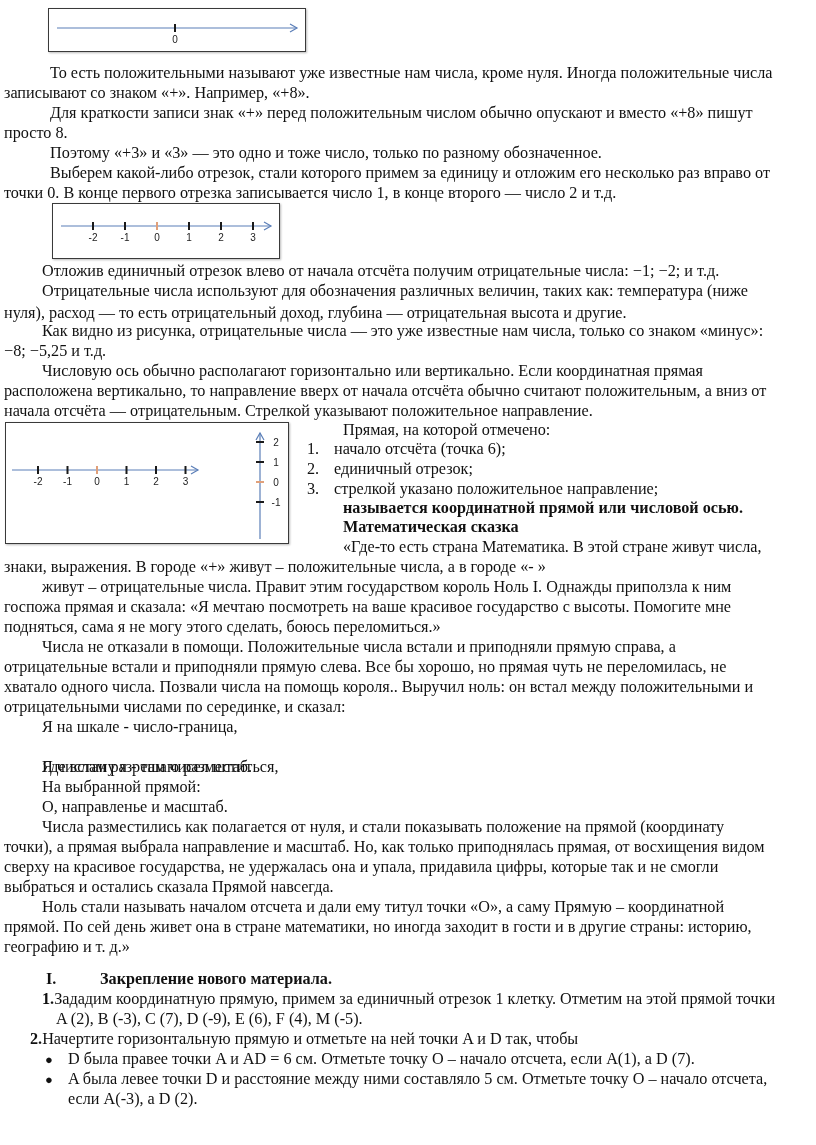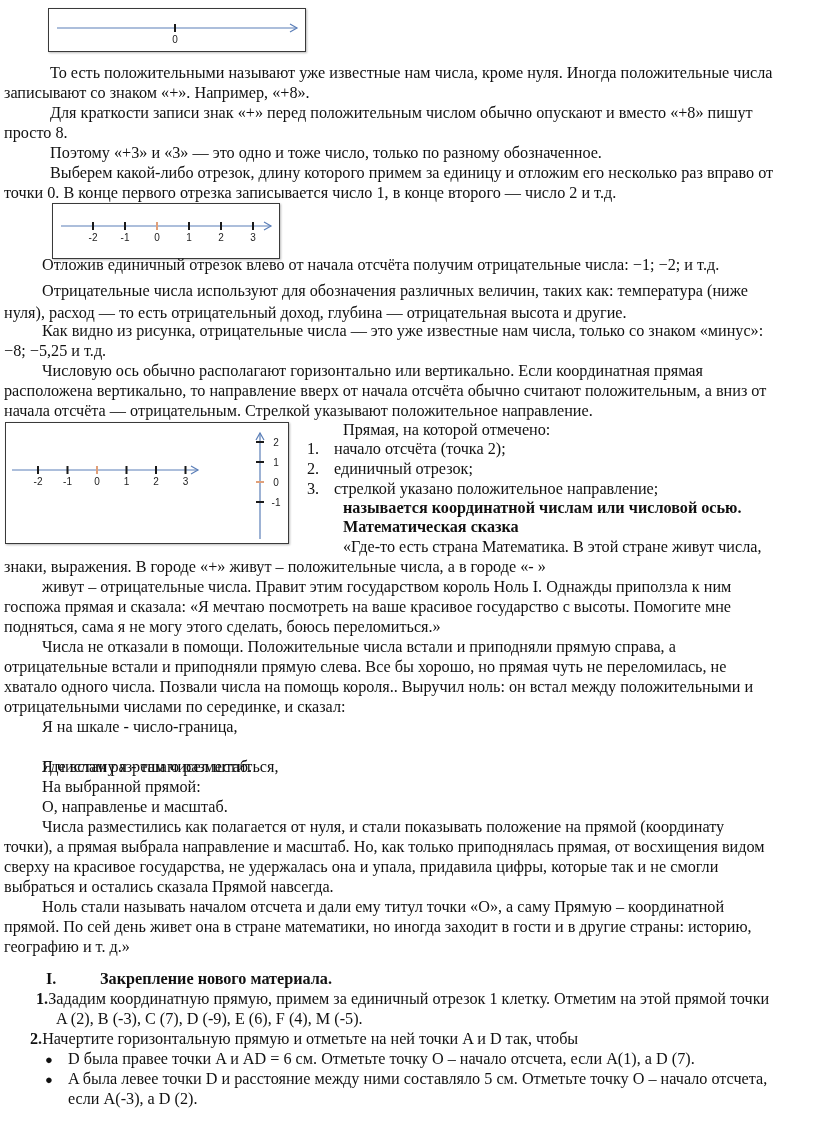--- a/index.html
+++ b/index.html
@@ -22,21 +22,21 @@
       <line x1="126" y1="15" x2="126" y2="23" stroke="#1a1a1a" stroke-width="2"></line>
       <text x="126" y="34" text-anchor="middle" class="axlbl" font-size="10">0</text>
     </svg>
 </div>
 
 <div class="line" style="left:50px; top:64px;">То есть положительными называют уже известные нам числа, кроме нуля. Иногда положительные числа</div>
 <div class="line" style="left:4px; top:84px;">записывают со знаком «+». Например, «+8».</div>
 <div class="line" style="left:50px; top:104px;">Для краткости записи знак «+» перед положительным числом обычно опускают и вместо «+8» пишут</div>
 <div class="line" style="left:4px; top:124px;">просто 8.</div>
 <div class="line" style="left:50px; top:144px;">Поэтому «+3» и «3» — это одно и тоже число, только по разному обозначенное.</div>
-<div class="line" style="left:50px; top:164px;">Выберем какой-либо отрезок, длину которого примем за единицу и отложим его несколько раз вправо от</div>
+<div class="line" style="left:50px; top:164px;">Выберем какой-либо отрезок, стали которого примем за единицу и отложим его несколько раз вправо от</div>
 <div class="line" style="left:4px; top:184px;text-align:right;">точки 0. В конце первого отрезка записывается число 1, в конце второго — число 2 и т.д.</div>
 
 <div class="fig" style="left:52px; top:203px; width:226px; height:54px;">
   <svg id="fig2svg" width="226" height="54">
       <line x1="8" y1="22" x2="218" y2="22" stroke="#5b7fb8" stroke-width="1.2"></line>
       <polyline points="211,18 218,22 211,26" fill="none" stroke="#5b7fb8" stroke-width="1.2"></polyline>
       <line x1="40" y1="18" x2="40" y2="26" stroke="#1a1a1a" stroke-width="2"></line>
       <text x="40" y="37" text-anchor="middle" class="axlbl" font-size="10">-2</text>
       <line x1="72" y1="18" x2="72" y2="26" stroke="#1a1a1a" stroke-width="2"></line>
       <text x="72" y="37" text-anchor="middle" class="axlbl" font-size="10">-1</text>
@@ -44,21 +44,21 @@
       <text x="104" y="37" text-anchor="middle" class="axlbl" font-size="10">0</text>
       <line x1="136" y1="18" x2="136" y2="26" stroke="#1a1a1a" stroke-width="2"></line>
       <text x="136" y="37" text-anchor="middle" class="axlbl" font-size="10">1</text>
       <line x1="168" y1="18" x2="168" y2="26" stroke="#1a1a1a" stroke-width="2"></line>
       <text x="168" y="37" text-anchor="middle" class="axlbl" font-size="10">2</text>
       <line x1="200" y1="18" x2="200" y2="26" stroke="#1a1a1a" stroke-width="2"></line>
       <text x="200" y="37" text-anchor="middle" class="axlbl" font-size="10">3</text>
     </svg>
 </div>
 
-<div class="line" style="left:42px; top:256px;">Отложив единичный отрезок влево от начала отсчёта получим отрицательные числа: −1; −2; и т.д.</div>
+<div class="line" style="left:42px; top:262px;">Отложив единичный отрезок влево от начала отсчёта получим отрицательные числа: −1; −2; и т.д.</div>
 <div class="line" style="left:42px; top:282px;">Отрицательные числа используют для обозначения различных величин, таких как: температура (ниже</div>
 <div class="line" style="left:4px; top:304px;">нуля), расход — то есть отрицательный доход, глубина — отрицательная высота и другие.</div>
 <div class="line" style="left:42px; top:322px;">Как видно из рисунка, отрицательные числа — это уже известные нам числа, только со знаком «минус»:</div>
 <div class="line" style="left:4px; top:342px;">−8; −5,25 и т.д.</div>
 <div class="line" style="left:42px; top:362px;">Числовую ось обычно располагают горизонтально или вертикально. Если координатная прямая</div>
 <div class="line" style="left:4px; top:382px;">расположена вертикально, то направление вверх от начала отсчёта обычно считают положительным, а вниз от</div>
 <div class="line" style="left:4px; top:402px;">начала отсчёта — отрицательным. Стрелкой указывают положительное направление.</div>
 
 <div class="fig" style="left:5px; top:422px; width:282px; height:120px;">
   <svg id="fig3svg" width="282" height="120">
@@ -87,31 +87,31 @@
       <line x1="250" y1="79" x2="258" y2="79" stroke="#1a1a1a" stroke-width="2"></line>
       <text x="270" y="82.5" text-anchor="middle" class="axlbl" font-size="9">-1</text>
     </svg>
 </div>
 
 <div class="line" style="left:343px; top:421px;">Прямая, на которой отмечено:</div>
 <div>
   <div class="line" style="left:307px; top:440px;">
     <span>1.</span>
   </div>
-  <div class="line" style="left:334px; top:440px;">начало отсчёта (точка 2);</div>
+  <div class="line" style="left:334px; top:440px;">начало отсчёта (точка 6);</div>
   <div class="line" style="left:307px; top:460px;">
     <span>2.</span>
   </div>
   <div class="line" style="left:334px; top:460px;">единичный отрезок;</div>
   <div class="line" style="left:307px; top:480px;">
     <span>3.</span>
   </div>
   <div class="line" style="left:334px; top:480px;">стрелкой указано положительное направление;</div>
 </div>
-<div class="line bold" style="left:343px; top:499px;">называется координатной числам или числовой осью.</div>
+<div class="line bold" style="left:343px; top:499px;">называется координатной прямой или числовой осью.</div>
 <div class="line bold" style="left:343px; top:518px;">Математическая сказка</div>
 <div class="line" style="left:343px; top:538px;">«Где-то есть страна Математика. В этой стране живут числа,</div>
 <div class="line" style="left:4px; top:558px;">знаки, выражения. В городе «+» живут – положительные числа, а в городе «- »</div>
 <div class="line" style="left:42px; top:578px;">живут – отрицательные числа. Правит этим государством король Ноль I. Однажды приползла к ним</div>
 <div class="line" style="left:4px; top:598px;">госпожа прямая и сказала: «Я мечтаю посмотреть на ваше красивое государство с высоты. Помогите мне</div>
 <div class="line" style="left:4px; top:618px;">подняться, сама я не могу этого сделать, боюсь переломиться.»</div>
 <div class="line" style="left:42px; top:638px;">Числа не отказали в помощи. Положительные числа встали и приподняли прямую справа, а</div>
 <div class="line" style="left:4px; top:658px;">отрицательные встали и приподняли прямую слева. Все бы хорошо, но прямая чуть не переломилась, не</div>
 <div class="line" style="left:4px; top:678px;">хватало одного числа. Позвали числа на помощь короля.. Выручил ноль: он встал между положительными и</div>
 <div class="line" style="left:4px; top:698px;">отрицательными числами по серединке, и сказал:</div>
@@ -128,21 +128,21 @@
 <div class="line" style="left:4px; top:838px;">точки), а прямая выбрала направление и масштаб. Но, как только приподнялась прямая, от восхищения видом</div>
 <div class="line" style="left:4px; top:858px;">сверху на красивое государства, не удержалась она и упала, придавила цифры, которые так и не смогли</div>
 <div class="line" style="left:4px; top:878px;">выбраться и остались сказала Прямой навсегда.</div>
 <div class="line" style="left:42px; top:898px;">Ноль стали называть началом отсчета и дали ему титул точки «О», а саму Прямую – координатной</div>
 <div class="line" style="left:4px; top:918px;">прямой. По сей день живет она в стране математики, но иногда заходит в гости и в другие страны: историю,</div>
 <div class="line" style="left:4px; top:938px;">географию и т. д.»</div>
 
 <div class="line bold" style="left:46px; top:970px;">I.</div>
 <div class="line bold" style="left:84px; top:970px;margin-left:16px;">Закрепление нового материала.</div>
 
-<div class="line" style="left:36px; top:990px;text-align:right;">
+<div class="line" style="left:42px; top:990px;text-align:right;">
   <span class="bold">1.</span><span>Зададим координатную прямую, примем за единичный отрезок 1 клетку. Отметим на этой прямой точки</span>
 </div>
 <div class="line" style="left:56px; top:1010px;">A (2), B (-3), C (7), D (-9), E (6), F (4), M (-5).</div>
 
 <div class="line" style="left:30px; top:1030px;">
   <span class="bold">2.</span><span>Начертите горизонтальную прямую и отметьте на ней точки A и D так, чтобы</span>
 </div>
 
 <div>
   <div class="bullet" style="left:45px; top:1050px;">●</div>

